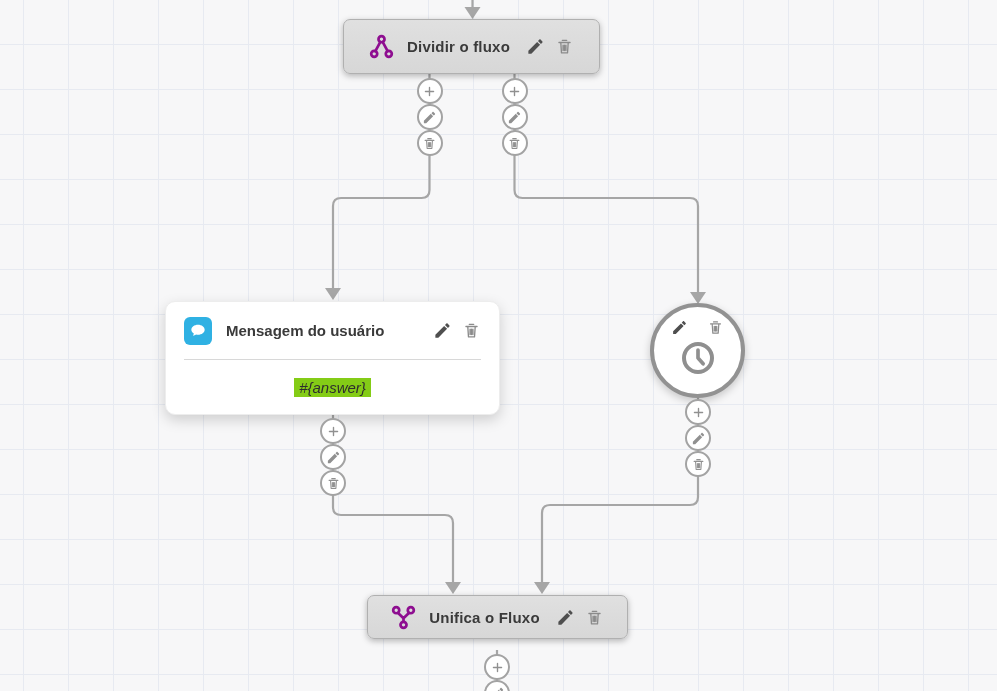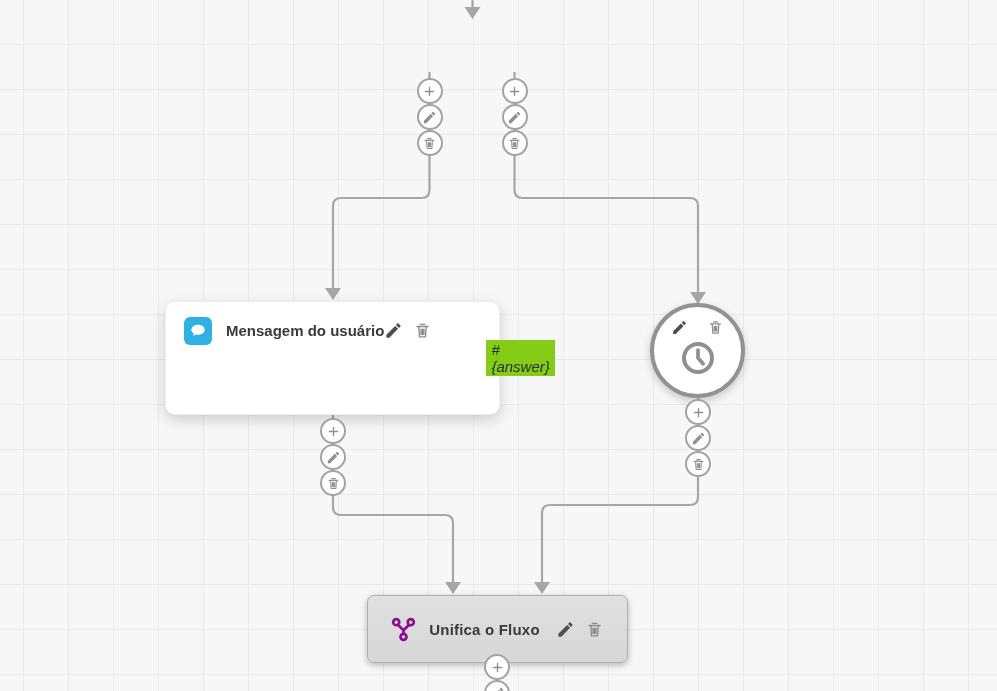--- a/index.html
+++ b/index.html
@@ -32,21 +32,21 @@
   .pencil{color:#4f4f4f;}
   .trash{color:#8b8b8b;}
   .hdr-ic{width:19px;height:19px;display:block;}
 
   
   #node-user-message{
     position:absolute;z-index:2;box-sizing:border-box;
     left:165px;top:301px;width:335px;height:114px;
     background:#ffffff;border:1px solid #ededed;border-radius:10px;
     box-shadow:0 5px 14px rgba(0,0,0,.17);
-    display:flex;
+    display:flex;flex-direction:column;
   }
   .msg-header{height:57px;display:flex;align-items:center;padding:0 18px;}
   .msg-type-icon{width:28px;height:28px;border-radius:6px;background:#2fb1e3;flex:none;display:flex;align-items:center;justify-content:center;}
   .msg-type-icon svg{width:20px;height:20px;display:block;}
   .msg-title{font-size:15px;font-weight:bold;color:#3a3a3a;margin-left:14px;flex:1;white-space:nowrap;}
   .msg-divider{height:1px;background:#d8d8d8;margin:0 18px;}
   .msg-body{flex:1;display:flex;align-items:center;justify-content:center;}
   .var-chip{background:#84cc16;color:#2e2e2e;font-style:italic;font-size:15px;padding:1px 5px;}
 
   
@@ -121,20 +121,36 @@
 
     <path class="conn" d="M333 414 V507 Q333 515 341 515 H445 Q453 515 453 523 V582"></path>
     <polygon class="arrowhead" points="445,582 461,582 453,594"></polygon>
 
     <path class="conn" d="M698 396 V497 Q698 505 690 505 H550 Q542 505 542 513 V582"></path>
     <polygon class="arrowhead" points="534,582 550,582 542,594"></polygon>
 
     <path class="conn" d="M497 650 V691"></path>
   </svg>
 
+  <div class="gray-node" id="node-split" style="left:343px;top:19px;width:257px;height:55px;">
+    <svg class="node-icon">
+        <use href="#ic-split"></use>
+      </svg>
+    <span class="node-title">Dividir o fluxo</span>
+    <button class="hdr-btn">
+      <svg class="hdr-ic pencil">
+          <use href="#ic-pencil"></use>
+        </svg>
+    </button>
+    <button class="hdr-btn">
+      <svg class="hdr-ic trash">
+          <use href="#ic-trash"></use>
+        </svg>
+    </button>
+  </div>
 
   <div id="node-user-message">
     <div class="msg-header">
       <span class="msg-type-icon">
         <svg>
             <use href="#ic-chat"></use>
           </svg>
       </span>
       <span class="msg-title">Mensagem do usuário</span>
       <button class="hdr-btn">
@@ -165,21 +181,21 @@
         <svg class="hdr-ic trash">
             <use href="#ic-trash"></use>
           </svg>
       </button>
     </div>
     <svg class="clock-ic">
         <use href="#ic-clock"></use>
       </svg>
   </div>
 
-  <div class="gray-node" id="node-merge" style="left:367px;top:595px;width:261px;height:68px;justify-content:center;">
+  <div class="gray-node" id="node-merge" style="left:367px;top:595px;width:261px;height:44px;justify-content:center;">
     <svg class="node-icon">
         <use href="#ic-merge"></use>
       </svg>
     <span class="node-title">Unifica o Fluxo</span>
     <button class="hdr-btn">
       <svg class="hdr-ic pencil">
           <use href="#ic-pencil"></use>
         </svg>
     </button>
     <button class="hdr-btn">

